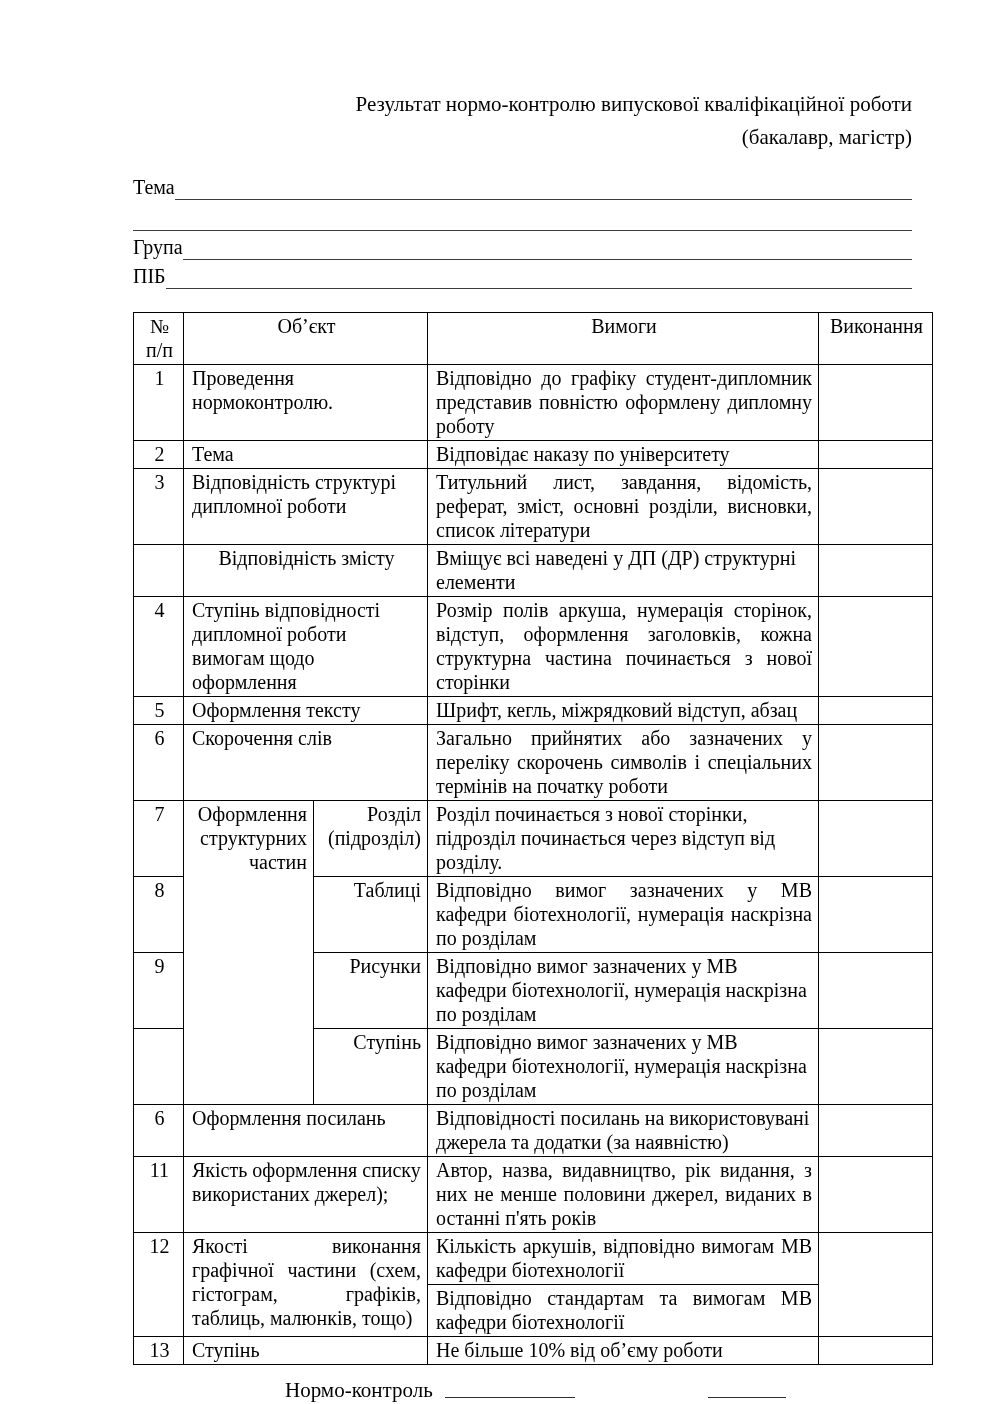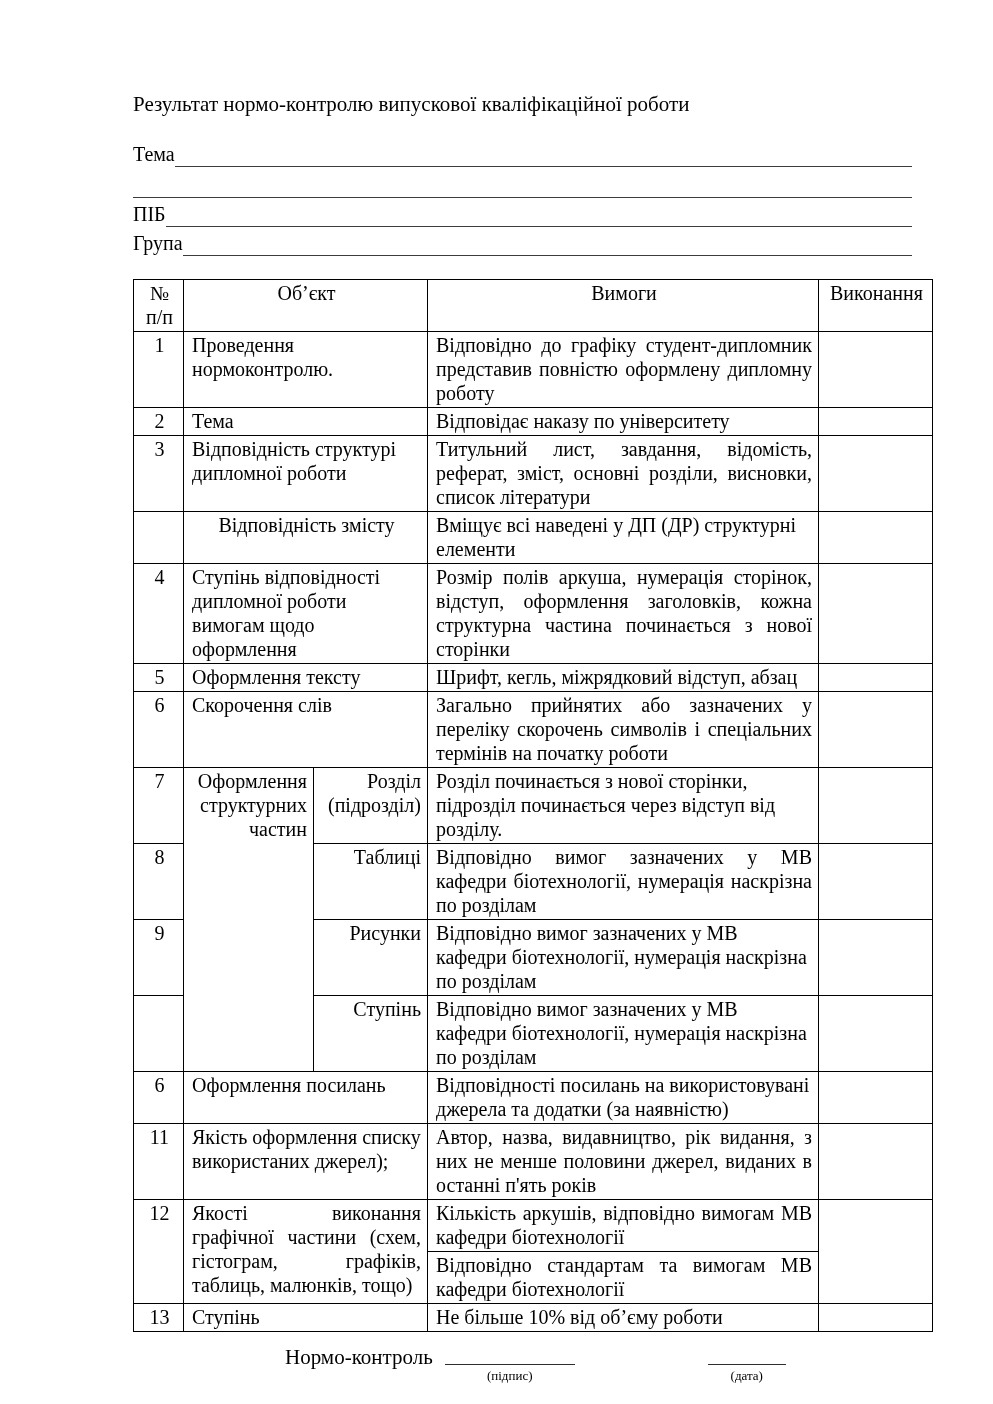--- a/index.html
+++ b/index.html
@@ -5,21 +5,21 @@
   * { box-sizing: border-box; margin: 0; padding: 0; }
   html, body { background: #ffffff; }
   body {
     width: 993px; height: 1404px;
     font-family: "Liberation Serif", "DejaVu Serif", serif;
     color: #000;
   }
   .page { padding: 88px 61px 0 133px; }
 
   
-  .title-block { text-align: left; font-size: 21px; line-height: 33px; width: 779px; }
+  .title-block { text-align: right; font-size: 21px; line-height: 33px; width: 779px; }
 
   
   .fields { width: 779px; margin-top: 17px; font-size: 20px; }
   .field-row { display: flex; align-items: flex-end; height: 29px; }
   .field-row.gap2 { height: 31px; }
   .field-label { white-space: nowrap; line-height: 25px; }
   .fill { flex: 1; border-bottom: 1px solid #3c3c3c; height: 25px; }
 
   
   table.norm { border-collapse: collapse; table-layout: fixed; width: 799px; margin-top: 23px; }
@@ -51,36 +51,37 @@
   .caption { font-size: 13px; line-height: 16px; margin-top: 3px; }
   .date-block { margin-left: 133px; }
 </style>
 </head>
 <body>
 
 <div class="page">
 
   <div class="title-block">
     <div>Результат нормо-контролю випускової кваліфікаційної роботи</div>
+    <div>(бакалавр, магістр)</div>
   </div>
 
   <div class="fields">
     <div class="field-row">
       <span class="field-label">Тема</span>
       <span class="fill"></span>
     </div>
     <div class="field-row gap2">
       <span class="fill"></span>
     </div>
     <div class="field-row">
+      <span class="field-label">Група</span>
+      <span class="fill"></span>
+    </div>
+    <div class="field-row">
       <span class="field-label">ПІБ</span>
-      <span class="fill"></span>
-    </div>
-    <div class="field-row">
-      <span class="field-label">Група</span>
       <span class="fill"></span>
     </div>
   </div>
 
   <table class="norm">
     <colgroup>
       <col style="width:50px">
         <col style="width:130px">
         <col style="width:114px">
         <col style="width:391px">

